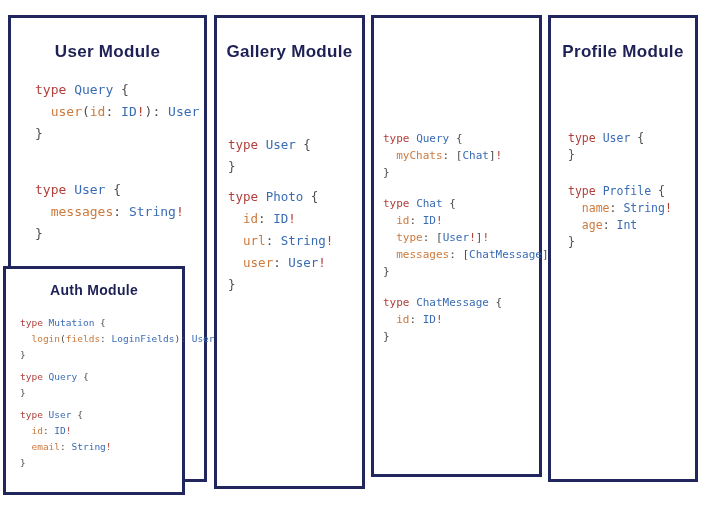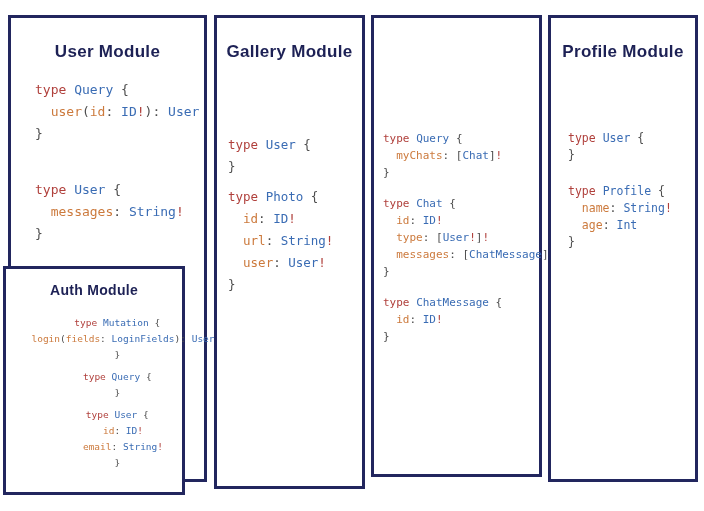--- a/index.html
+++ b/index.html
@@ -46,21 +46,21 @@
 
   .code {
     position: absolute;
     font-family: "DejaVu Sans Mono", monospace;
     font-weight: 500;
   }
   .code-line { white-space: pre; }
   #box-user .code    { left: 24px; top: 61px;  font-size: 13px;   line-height: 22px; }
   #box-user .code-block    { margin-bottom: 34px; }
   #box-auth .code    { left: 14px; top: 46px;  font-size: 9.5px;  line-height: 16px; }
-  #box-auth .code-block    { margin-bottom: 6px; text-align: center; }
+  #box-auth .code-block    { margin-bottom: 6px; }
   #box-gallery .code { left: 11px; top: 116px; font-size: 12.5px; line-height: 22px; }
   #box-gallery .code-block { margin-bottom: 8px; }
   #box-chat .code    { left: 9px;  top: 112px; font-size: 11px;   line-height: 17px; }
   #box-chat .code-block    { margin-bottom: 14px; }
   #box-profile .code { left: 17px; top: 112px; font-size: 11.5px; line-height: 17px; }
   #box-profile .code-block { margin-bottom: 19px; }
 
   .kw  { color: var(--kw); }
   .ty  { color: var(--ty); }
   .fld { color: var(--fld); }

